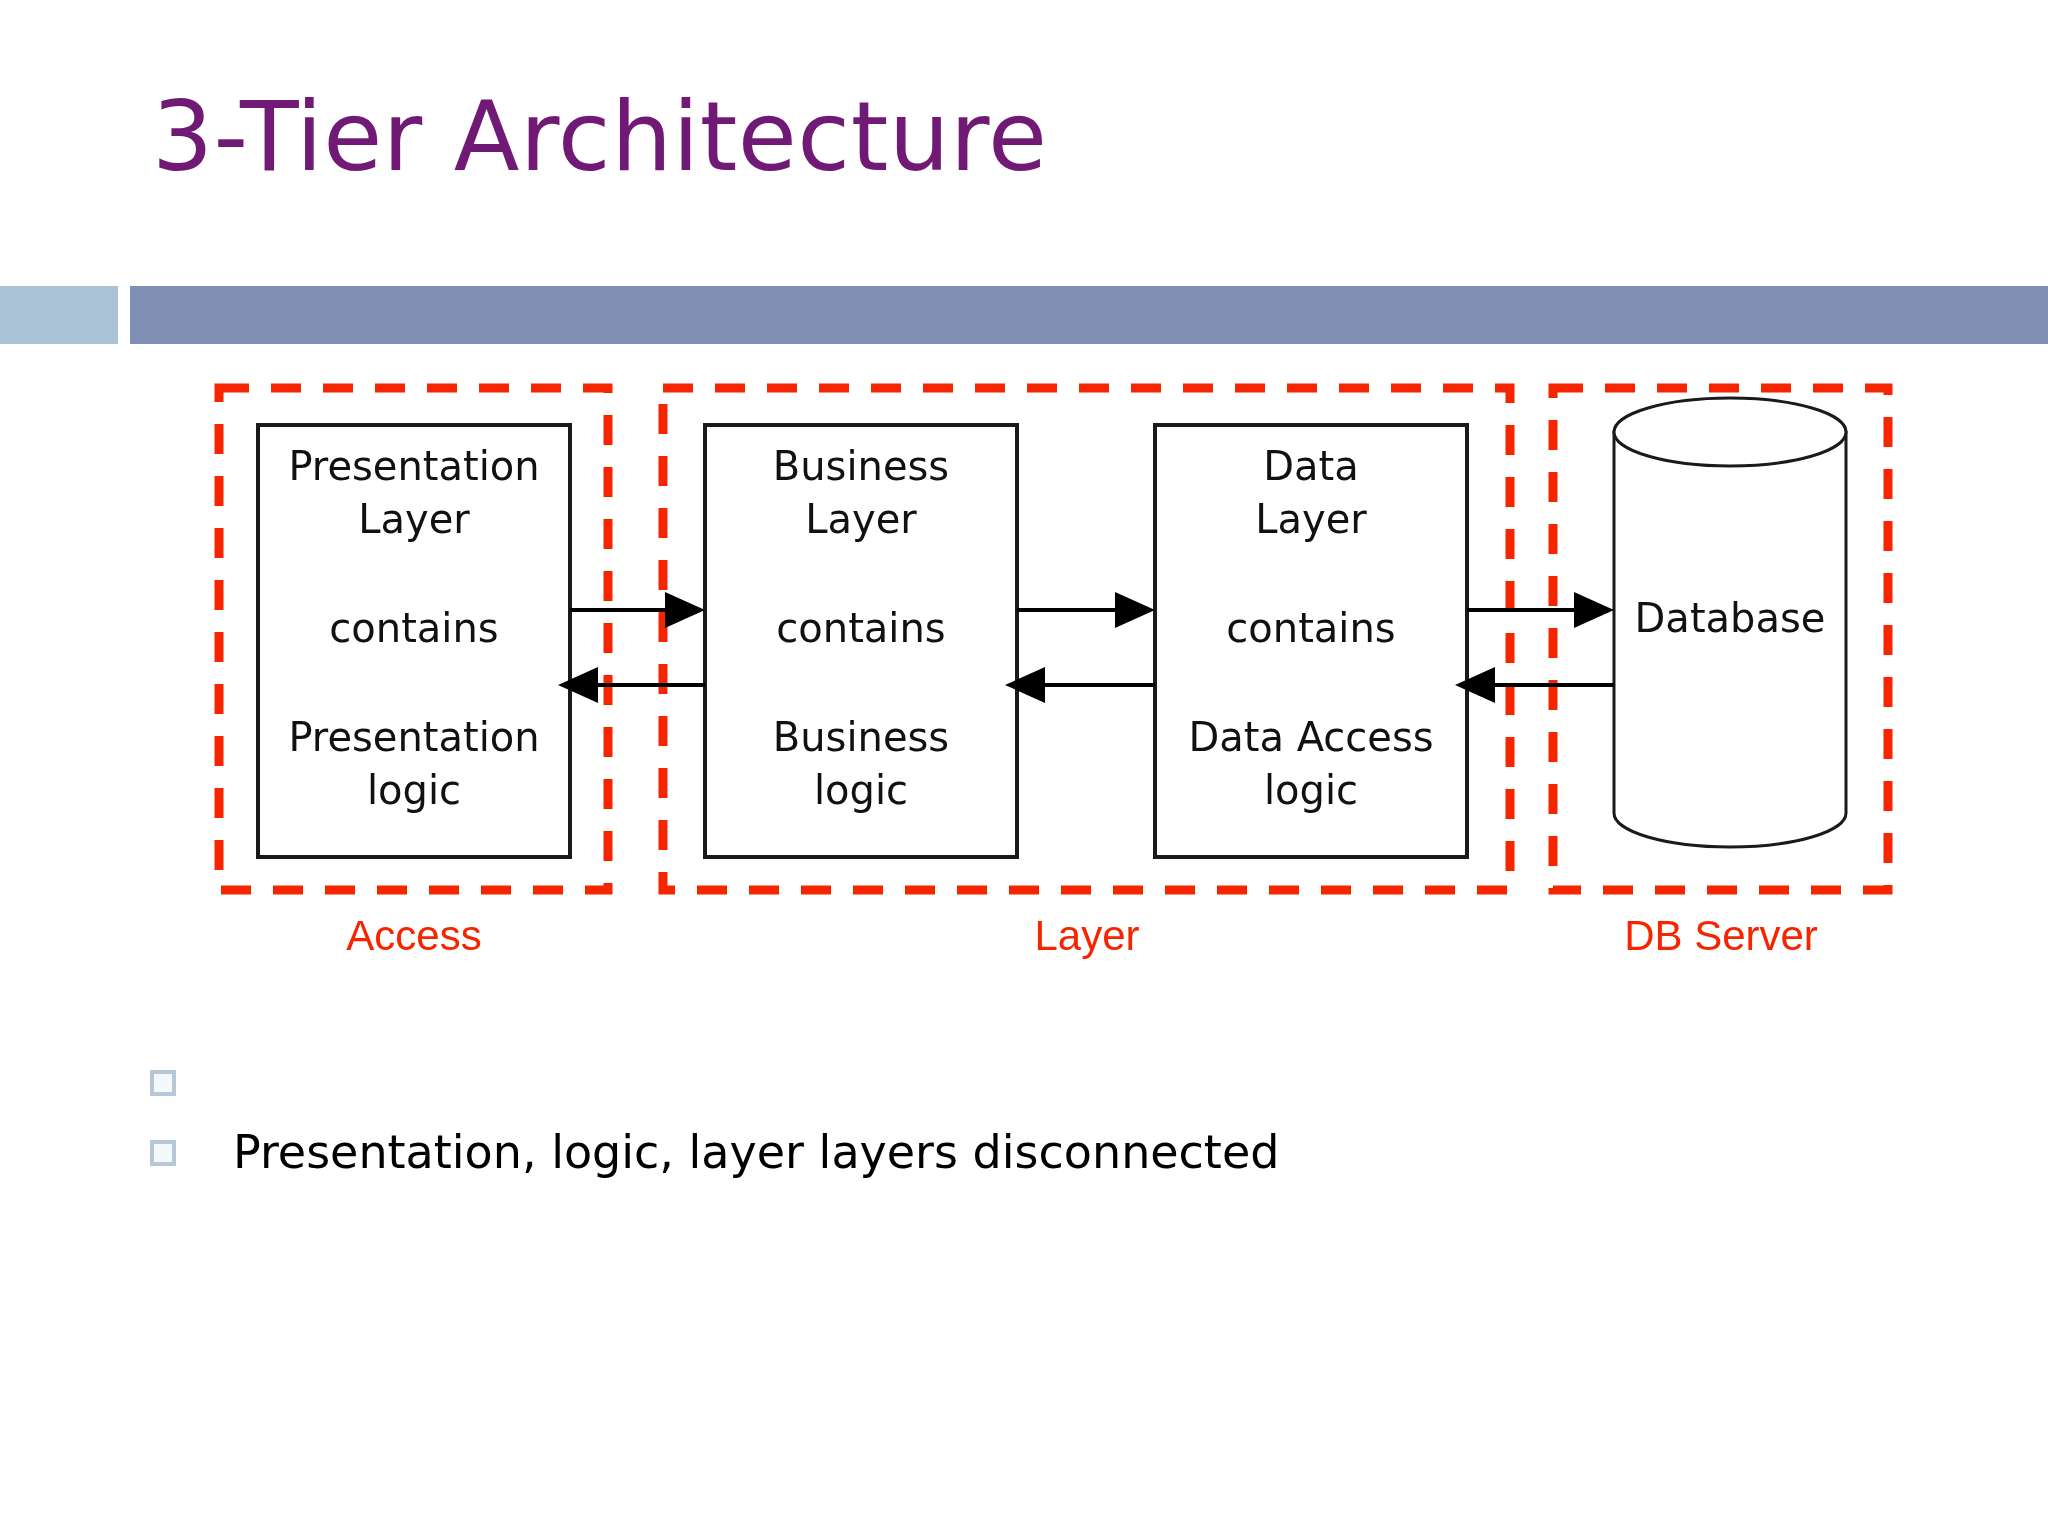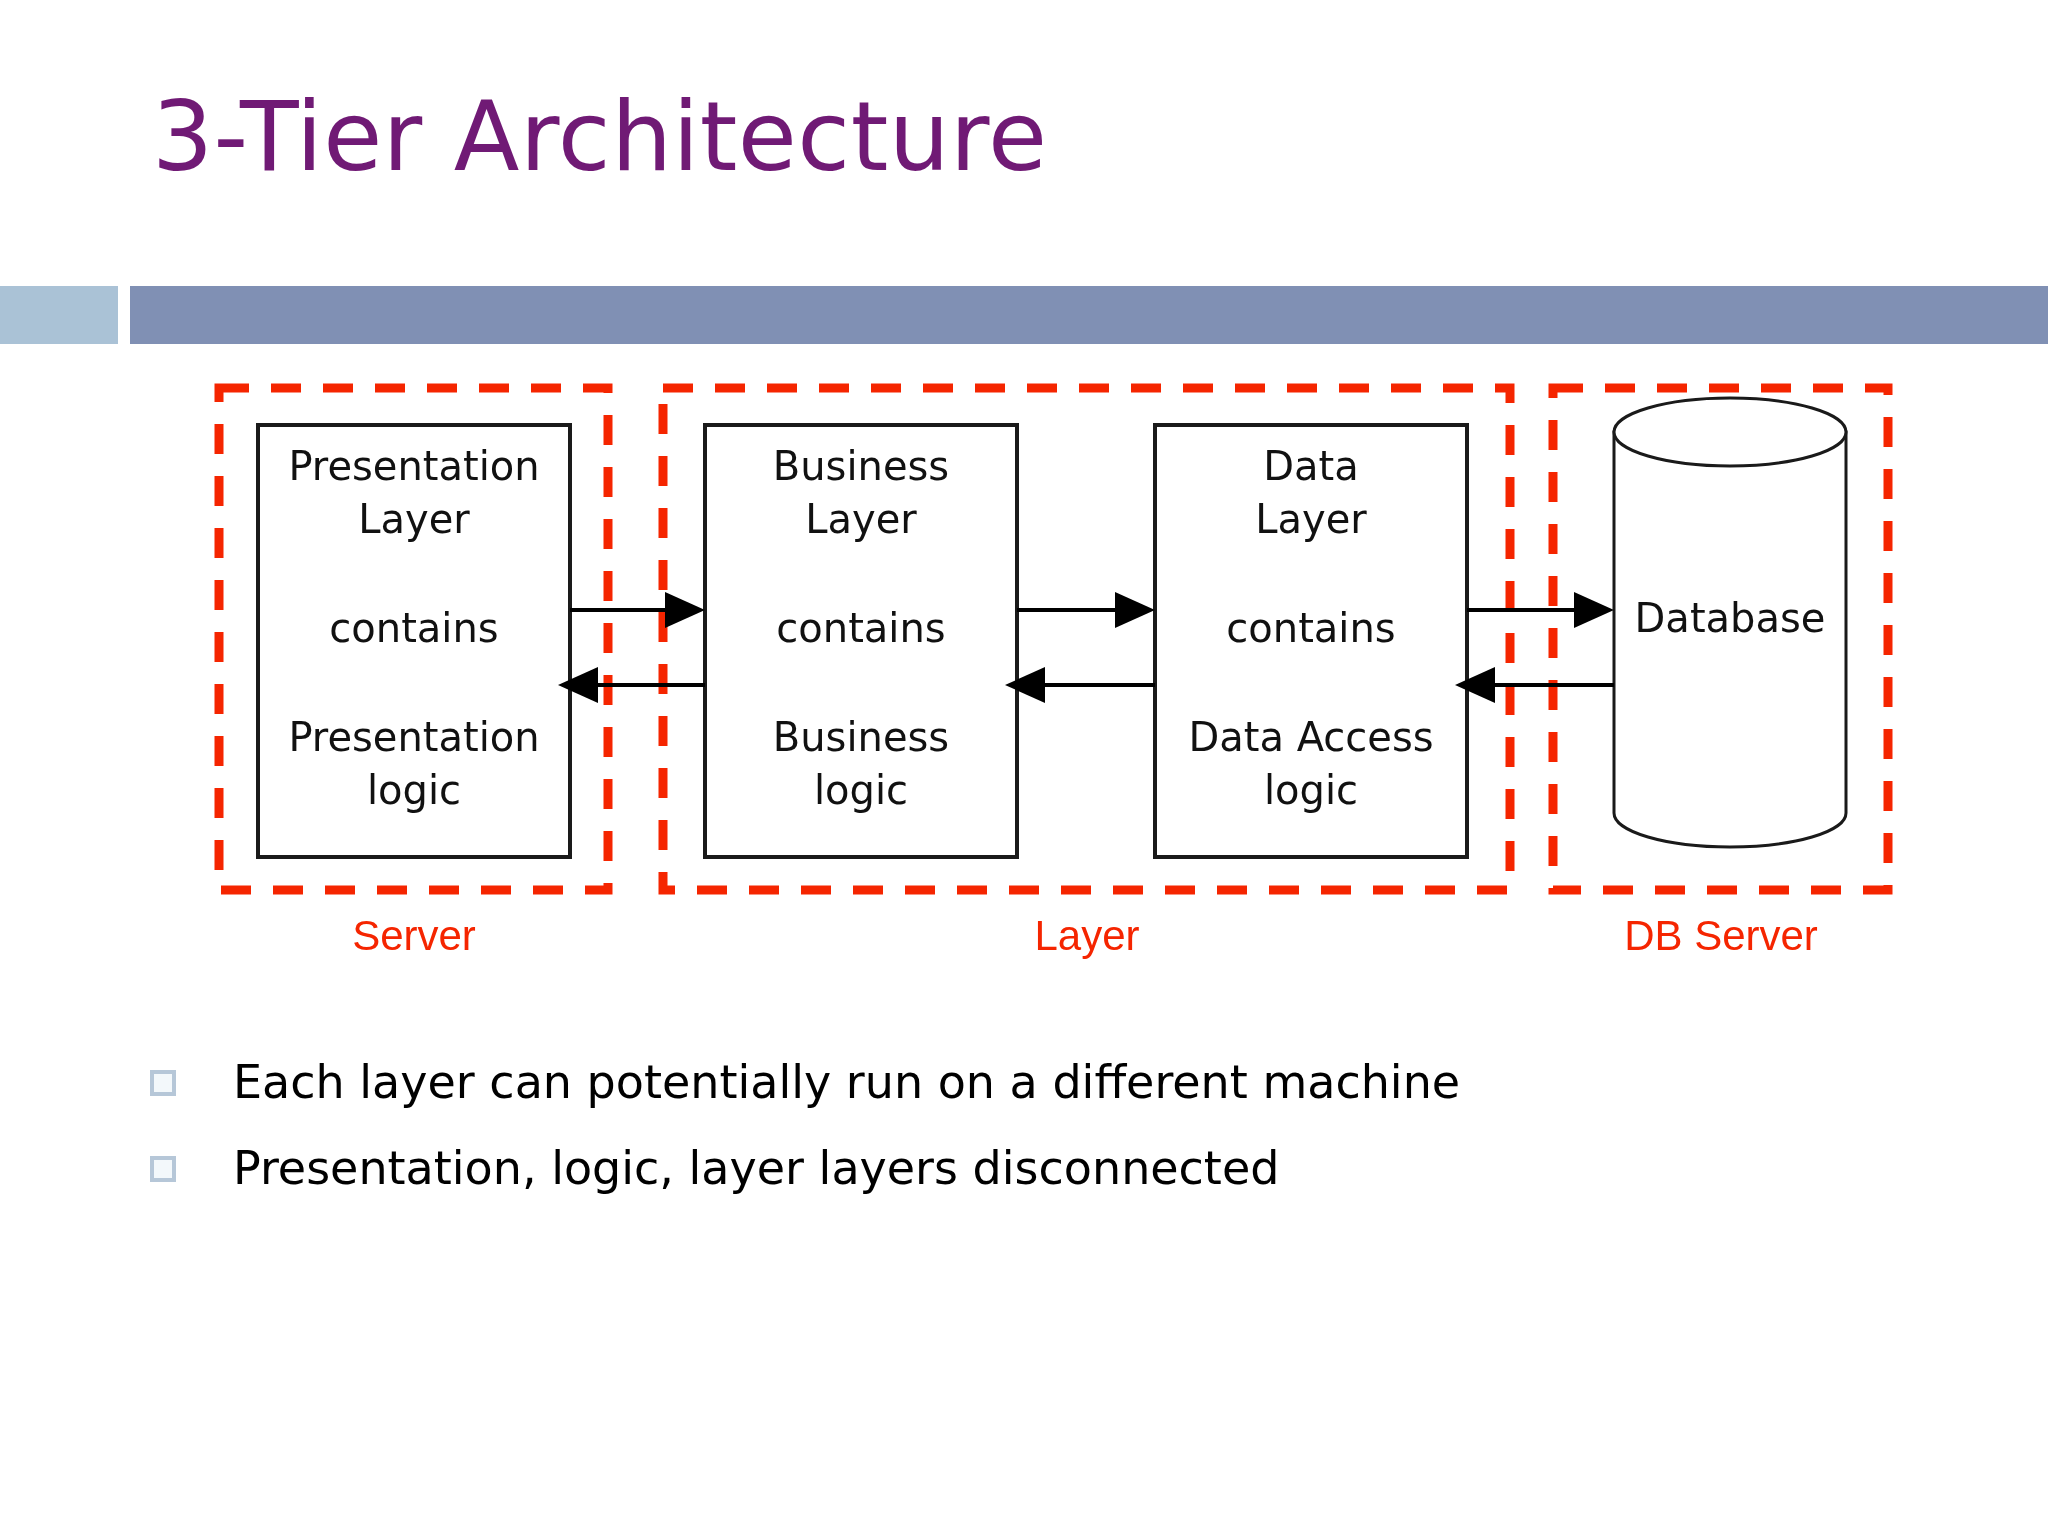--- a/index.html
+++ b/index.html
@@ -165,26 +165,25 @@
     <line x1="1467" y1="240" x2="1600" y2="240" stroke="#000000" stroke-width="4"></line>
     <polygon points="1574,222 1614,240 1574,258" fill="#000000"></polygon>
   </g>
   <g>
     <line x1="1614" y1="315" x2="1485" y2="315" stroke="#000000" stroke-width="4"></line>
     <polygon points="1495,297 1455,315 1495,333" fill="#000000"></polygon>
   </g>
 </svg>
 </div>
 
-<div class="tier-caption" id="caption-client" style="color: rgb(245, 37, 0);">Server</div>
+<div class="tier-caption" id="caption-client" style="color: rgb(245, 37, 0);">Access</div>
 <div class="tier-caption" id="caption-server" style="color: rgb(245, 37, 0);">Layer</div>
 <div class="tier-caption" id="caption-dbserver" style="color: rgb(245, 37, 0);">DB Server</div>
 
 <div id="bullet-list">
   <div class="bullet-row">
     <span class="bullet-marker"></span>
-    <span class="bullet-text">Each layer can potentially run on a different machine</span>
   </div>
   <div class="bullet-row">
     <span class="bullet-marker"></span>
     <span class="bullet-text">Presentation, logic, layer layers disconnected</span>
   </div>
 </div>
 
 </body></html>

